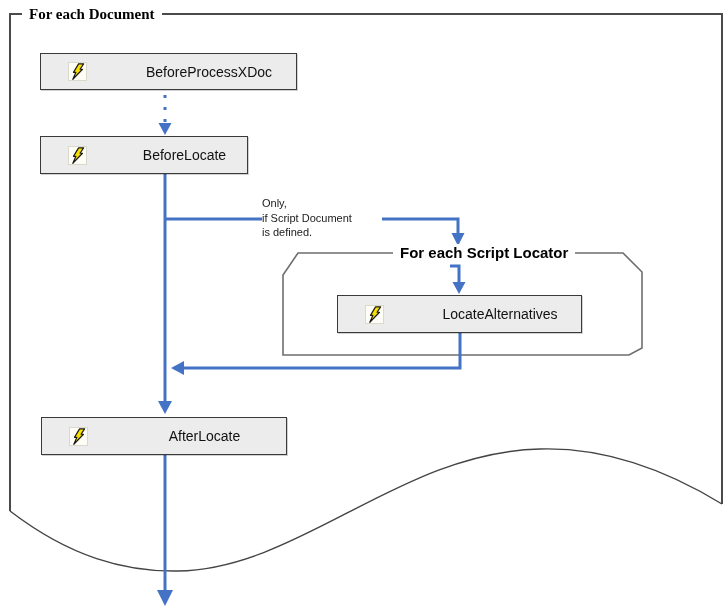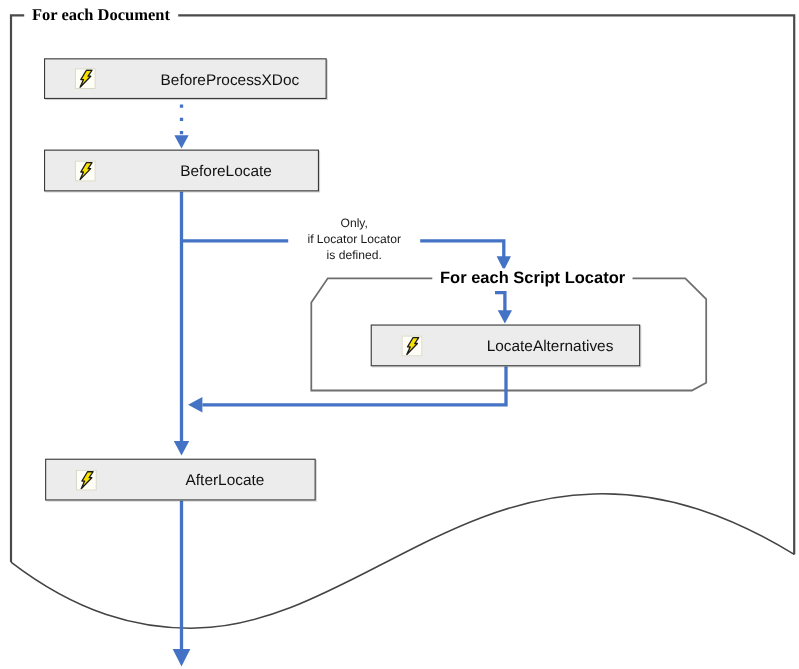--- a/index.html
+++ b/index.html
@@ -38,21 +38,21 @@
     background:#fefef6;border:1px solid #d9d9cc;box-sizing:content-box;
   }
   .task-box .icon svg{display:block;}
   .bolt{fill:var(--bolt-fill);stroke:var(--bolt-outline);stroke-width:1.1;stroke-linejoin:round;}
   .task-label{
     flex:1;text-align:center;font-size:14px;line-height:14px;color:#111;
     white-space:nowrap;padding-right:8px;padding-left:43px;
   }
   .condition-note{
     position:absolute;left:262px;top:196px;width:120px;background:#ffffff;
-    font-size:11px;line-height:14.5px;text-align:center;color:#1a1a1a;
+    font-size:11px;line-height:14.5px;color:#1a1a1a;
   }
 </style>
 </head>
 <body>
 
 <div id="stage">
 
   <svg id="wires" xmlns="http://www.w3.org/2000/svg" viewBox="0 0 726 608">
 
     <path class="frame-line" d="M10,511 L10,14 L722,14 L722,504"></path>
@@ -91,34 +91,34 @@
       <polygon class="arrowhead" points="165,606 157,590 173,590"></polygon>
     </g>
   </svg>
 
   <div class="frame-title" style="left:22px;top:5px;font-family:Liberation Serif, serif;">For each Document</div>
 
   <div class="frame-title" style="left:357px;top:244px;margin-left:36px;">For each Script Locator</div>
 
   <div class="condition-note">
     <div>Only,</div>
-    <div>if Locator Locator</div>
+    <div>if Script Document</div>
     <div>is defined.</div>
   </div>
 
   <div class="task-box" style="left:40px;top:53px;width:257px;height:37px;">
     <span class="icon">
       <svg width="17" height="17" viewBox="0 0 16 16">
           <path class="bolt" d="M9 0.8 L13.8 0.8 L10.4 5.9 L12.7 5.9 L3.6 15.3 L6.5 8.8 L4.2 8.8 Z"></path>
         </svg>
     </span>
     <span class="task-label">BeforeProcessXDoc</span>
   </div>
 
-  <div class="task-box" style="left:40px;top:136px;width:250px;height:38px;">
+  <div class="task-box" style="left:40px;top:136px;width:208px;height:38px;">
     <span class="icon">
       <svg width="17" height="17" viewBox="0 0 16 16">
           <path class="bolt" d="M9 0.8 L13.8 0.8 L10.4 5.9 L12.7 5.9 L3.6 15.3 L6.5 8.8 L4.2 8.8 Z"></path>
         </svg>
     </span>
     <span class="task-label">BeforeLocate</span>
   </div>
 
   <div class="task-box" style="left:41px;top:417px;width:246px;height:38px;">
     <span class="icon">

